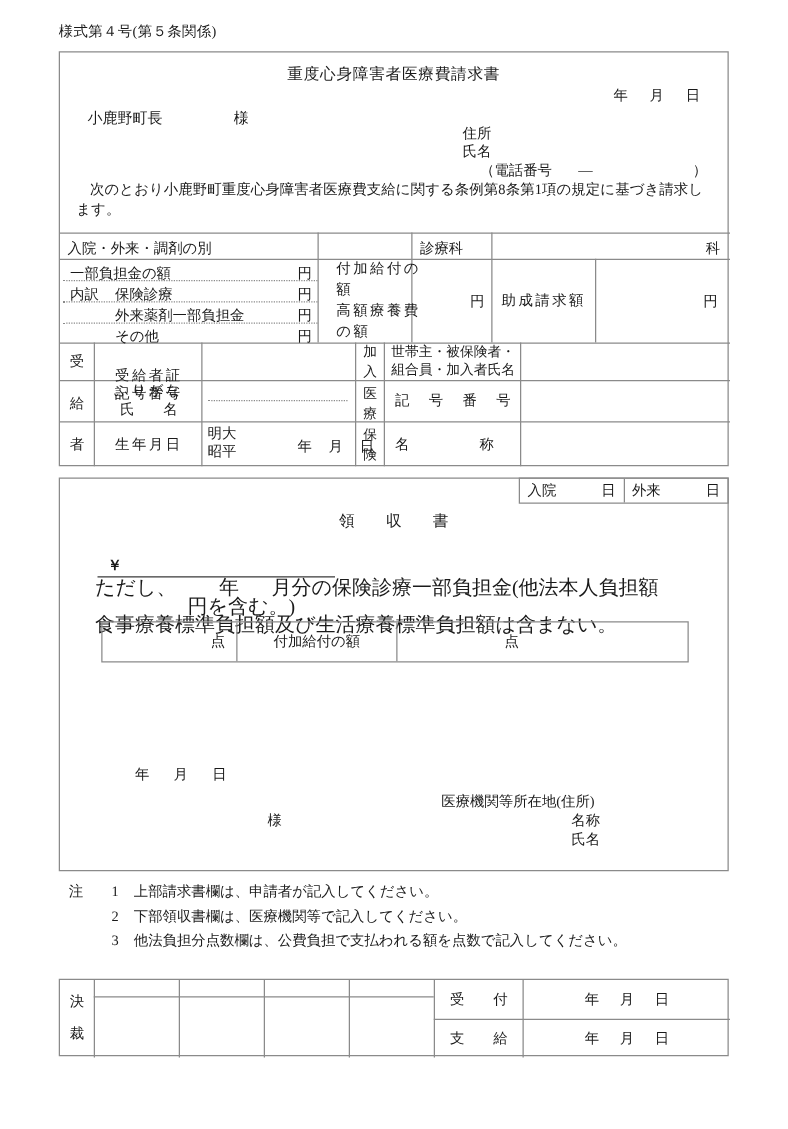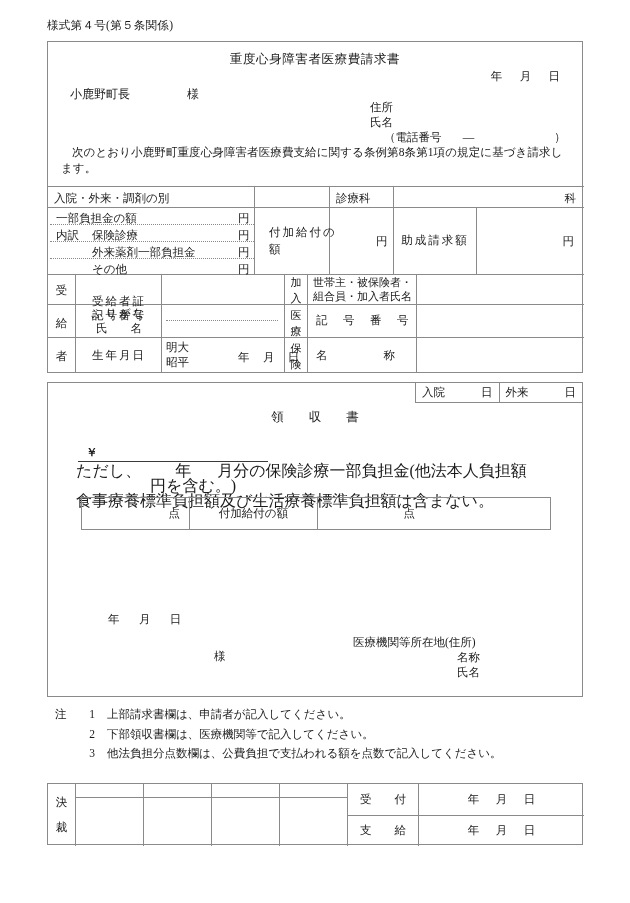--- a/index.html
+++ b/index.html
@@ -250,20 +250,21 @@
     <div class="cellText" style="left:44px; top:203px;">外来薬剤一部負担金</div>
     <div class="cellText" style="left:190px; top:203px;">円</div>
 
     <div class="cellText" style="left:44px; top:220px;">その他</div>
     <div class="cellText" style="left:190px; top:220px;">円</div>
 
     <div class="abs" style="left:208px; top:165px; width:73px; height:67px;
                             display:flex; flex-direction:column; justify-content:center;
                             align-items:center; font-size:11.5px; line-height:17px;padding-left:13px;">
       <span class="sp1">付加給付の額</span>
+      <span class="sp1">高額療養費の額</span>
     </div>
 
     <div class="cellText" style="left:328px; top:192px;">円</div>
 
     <div class="abs ctr" style="left:346px; top:165px; width:82px; height:67px; font-size:11.5px;">
       <span class="sp1">助成請求額</span>
     </div>
     <div class="cellText" style="right:8px; top:192px;">円</div>
 
     <div class="tline v abs" style="left:27px;  top:232px; height:99px;"></div>

